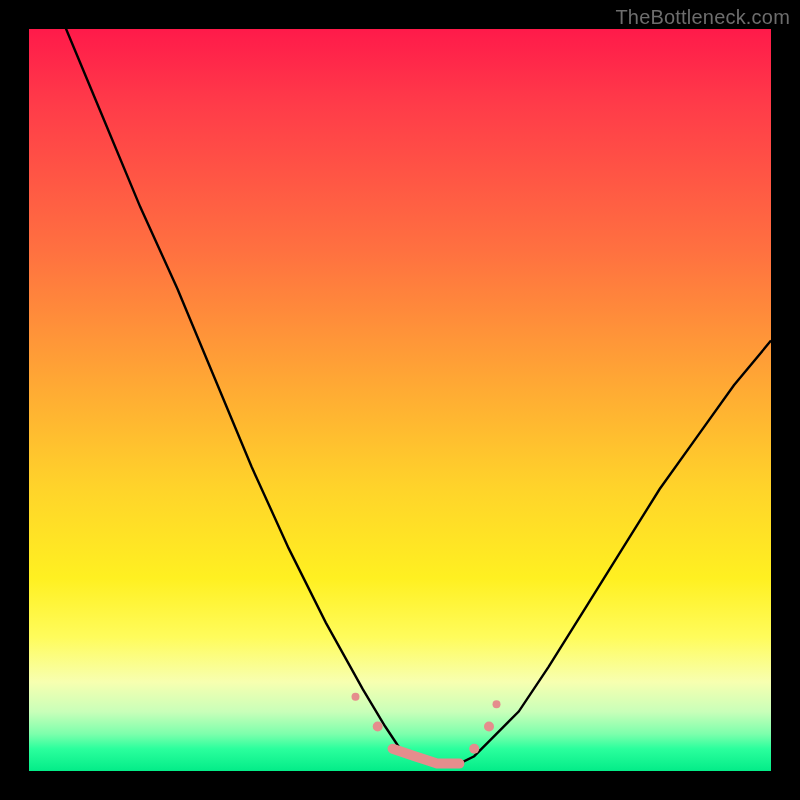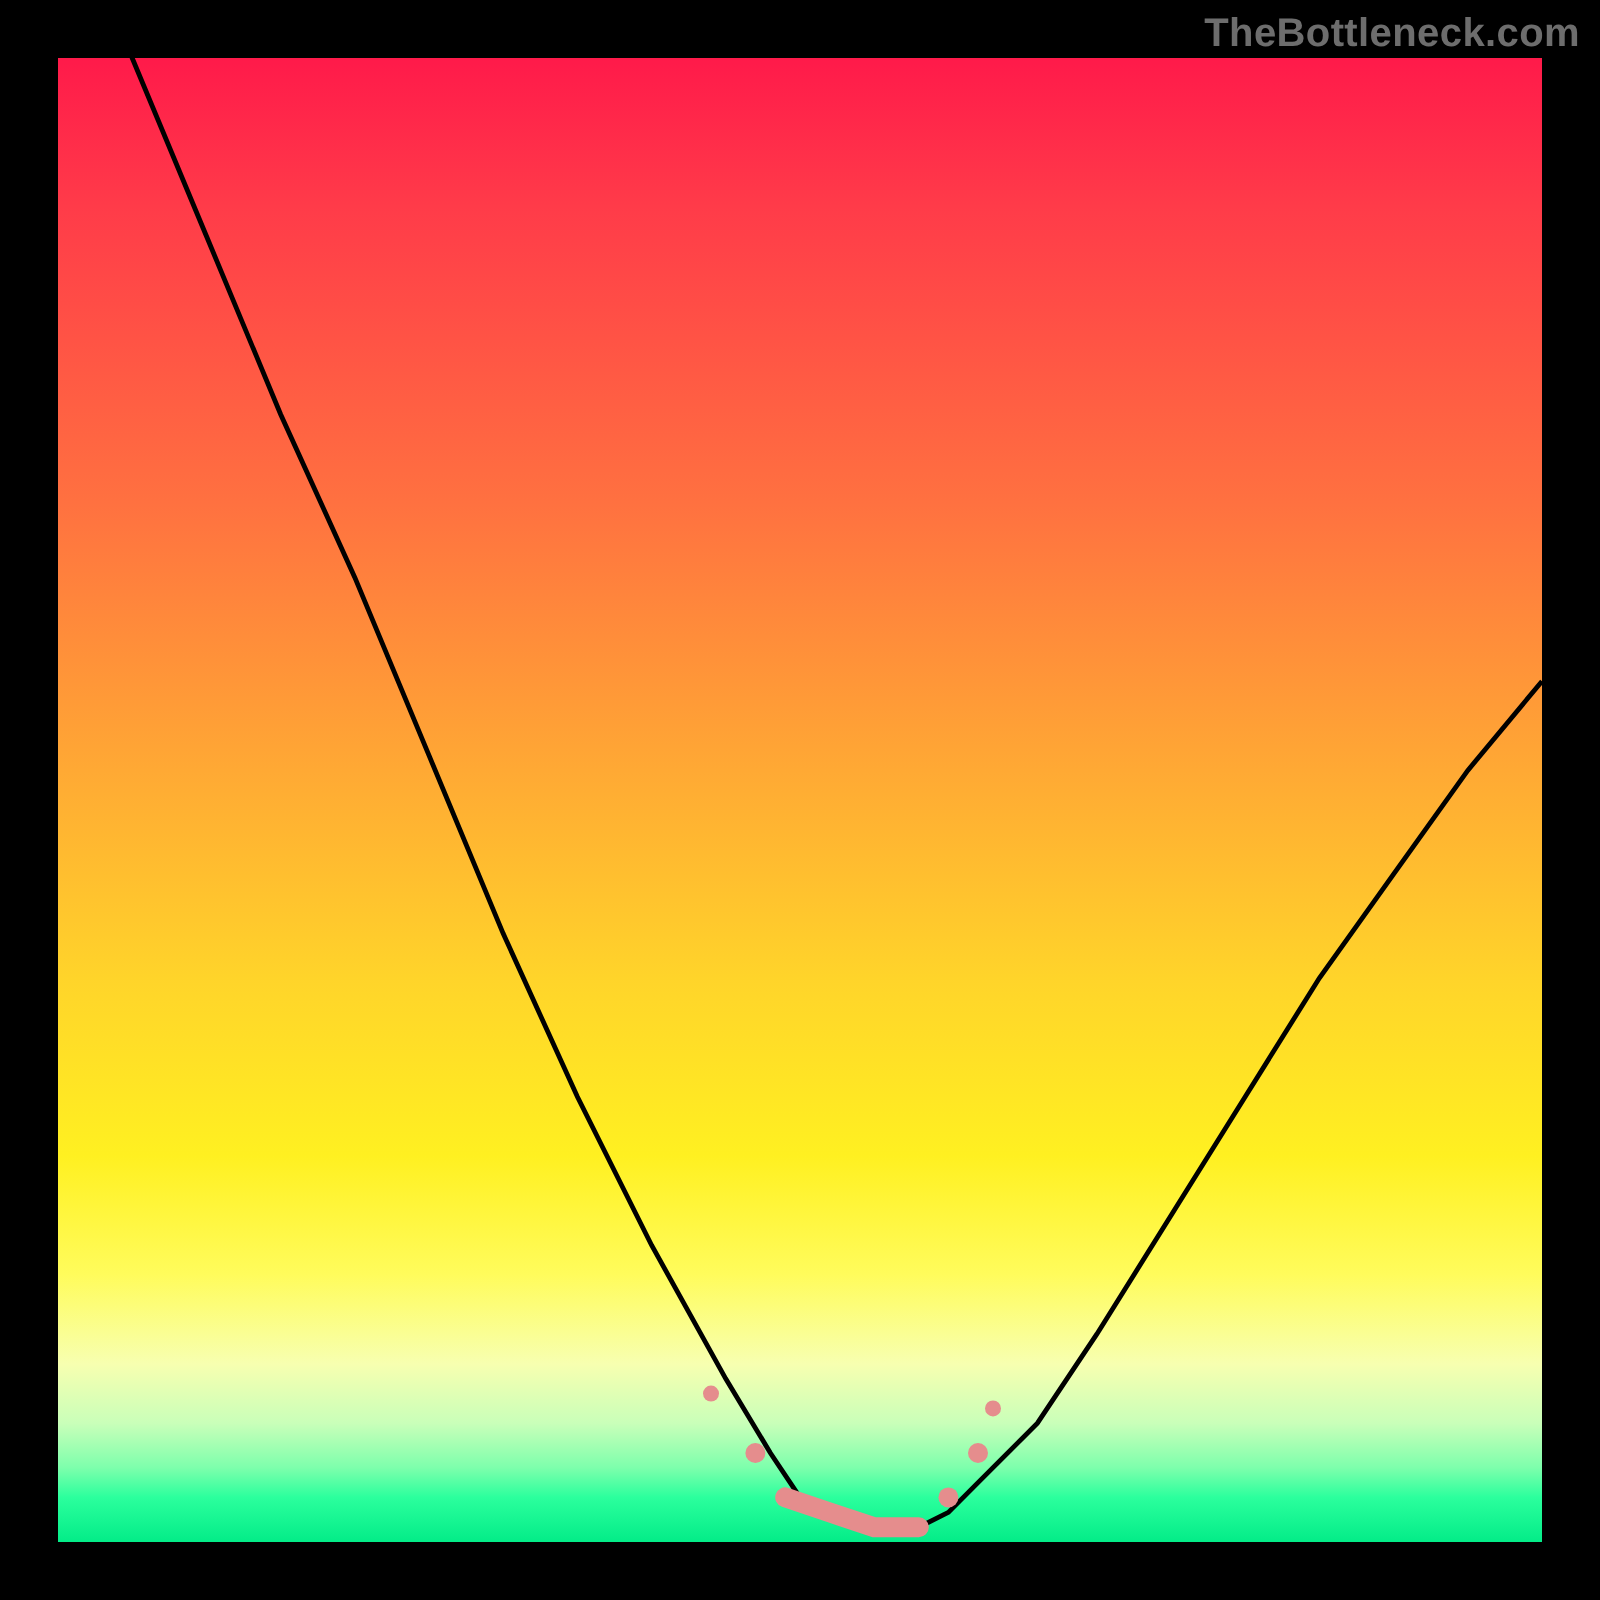--- a/index.html
+++ b/index.html
@@ -41,21 +41,21 @@
       #2bff9d 97%,
       #03ec88 100%
     );
   }
   .watermark {
     position: absolute;
     top: 6px;
     right: 10px;
     color: #6d6d6d;
     font-size: 20px;
-    font-weight: 700;
+    font-weight: 400;
     letter-spacing: 0.2px;
     user-select: none;
   }
   svg.curve {
     position: absolute;
     left: 29px;
     top: 29px;
     width: 742px;
     height: 742px;
     overflow: visible;

